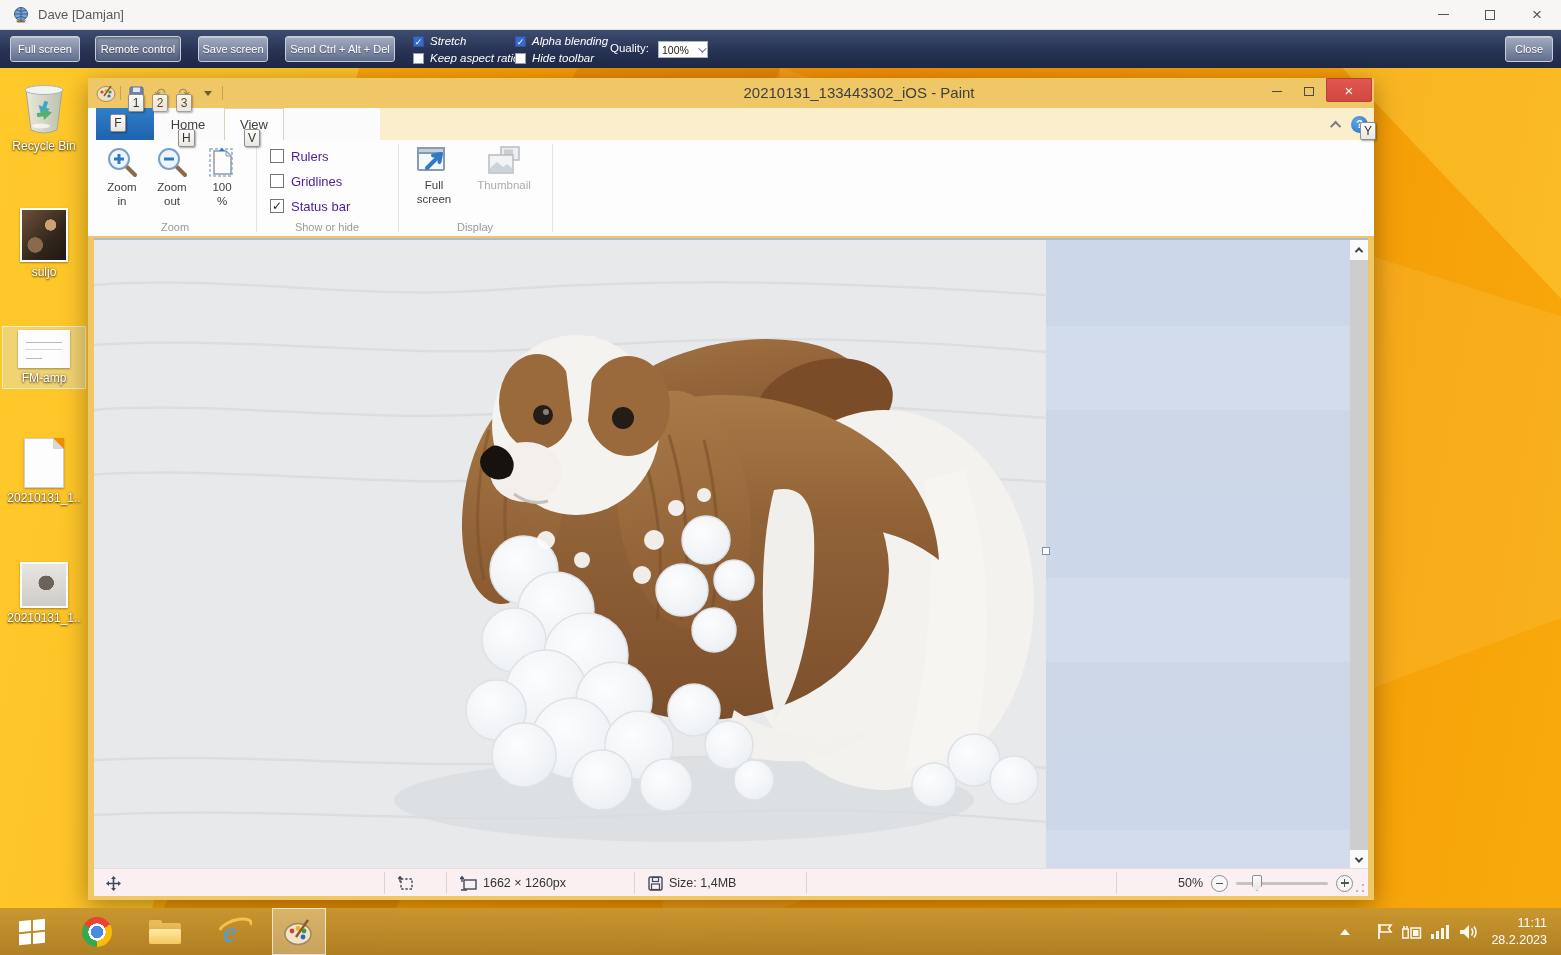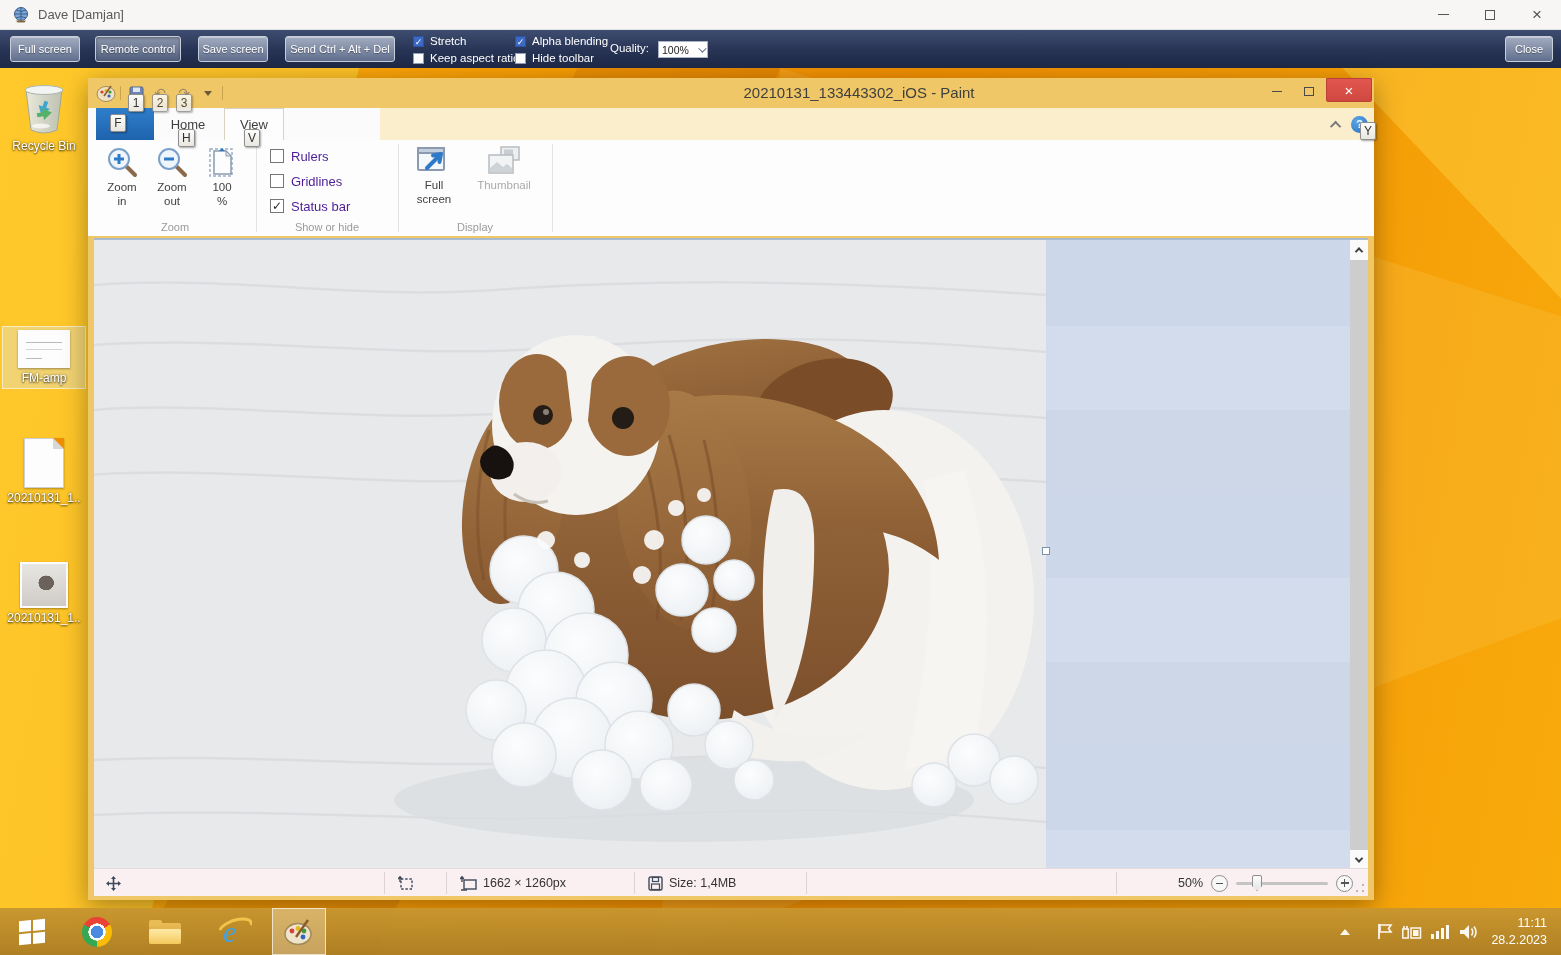--- a/index.html
+++ b/index.html
@@ -24,21 +24,21 @@
   .dave-btn { position:absolute; top:6px; height:26px; border:1px solid #c7cdd9; border-radius:3px;
     background:linear-gradient(#a3adc0,#6774928 60%,#5d6b8a); background:linear-gradient(#a3adc0,#606e8e);
     color:#fff; font-size:11px; display:flex; align-items:center; justify-content:center;
     text-shadow:0 1px 1px rgba(0,0,0,.4); box-shadow:inset 0 1px 0 rgba(255,255,255,.35); cursor:pointer; }
   .dave-btn.pressed { background:linear-gradient(#8b96ab,#515f7e); box-shadow:inset 0 1px 3px rgba(0,0,0,.35); }
   .cb-col { position:absolute; top:3px; }
   .cb-row { display:flex; align-items:center; height:16px; margin-bottom:1px; }
   .cbx { width:11px; height:11px; background:#fff; border:1px solid #8fa0bd; margin-right:6px; }
   .cbx.checked { background:#3b6ac6; border-color:#2d54a4; text-align:center; }
   .cbx.checked::after { content:"✓"; color:#fff; font-size:9px; line-height:11px; display:block; }
-  .cb-label { color:#fff; font-size:11.5px; }
+  .cb-label { color:#fff; font-size:11.5px;font-style:italic; }
   .quality-label { position:absolute; left:610px; top:12px; color:#fff; font-size:11.5px; }
   .quality-select { position:absolute; left:658px; top:11px; width:50px; height:17px; background:#fff;
     border:1px solid #aab4c6; font-size:10.5px; color:#222; display:flex; align-items:center; padding:0 3px; justify-content:space-between; cursor:pointer; }
   .q-chev { width:6px; height:6px; border-right:1.5px solid #5a6b88; border-bottom:1.5px solid #5a6b88; transform:rotate(45deg) translateY(-2px); }
 
   
   .desktop { position:absolute; left:0; top:68px; width:1561px; height:887px;
     background:linear-gradient(100deg,#ffb912 0%,#f9a106 24%,#f08e03 52%,#f49b06 76%,#f9ab0c 100%); }
   .facet { position:absolute; left:0; top:0; width:100%; height:100%; pointer-events:none; }
   .facet.f1 { background:rgba(255,215,64,.55); clip-path:polygon(0 0,23% 0,9% 100%,0 100%); }
@@ -245,20 +245,24 @@
           </defs>
         <path d="M8,10 L44,10 L39,50 Q26,56 13,50 Z" fill="url(#bing)" stroke="#9aa49e" opacity=".92"></path>
         <ellipse cx="26" cy="10" rx="19" ry="4.5" fill="#f2f4f2" stroke="#aab4ae"></ellipse>
         <path d="M26,20 l6,9 h-4 v6 h-4 v-6 h-4 z" fill="#3fa7cf" transform="rotate(200 26 28)"></path>
         <path d="M26,26 l6,9 h-4 v6 h-4 v-6 h-4 z" fill="#57b06a" transform="rotate(80 26 34)"></path>
         <ellipse cx="23" cy="46" rx="9" ry="2.5" fill="#ffffff" opacity=".7"></ellipse>
       </svg>
       <div class="desk-label">Recycle Bin</div>
     </div>
 
+    <div class="desk-icon" style="top:140px;">
+      <div class="thumb suljo"></div>
+      <div class="desk-label">suljo</div>
+    </div>
 
     <div class="desk-icon selected" style="top:258px; padding:3px 0;">
       <div class="thumb fmamp">
         <i style="top:10px;"></i>
           <i style="top:17px; opacity:.6;"></i>
           <i style="top:26px; width:16px; right:auto;"></i>
       </div>
       <div class="desk-label">FM-amp</div>
     </div>
 

